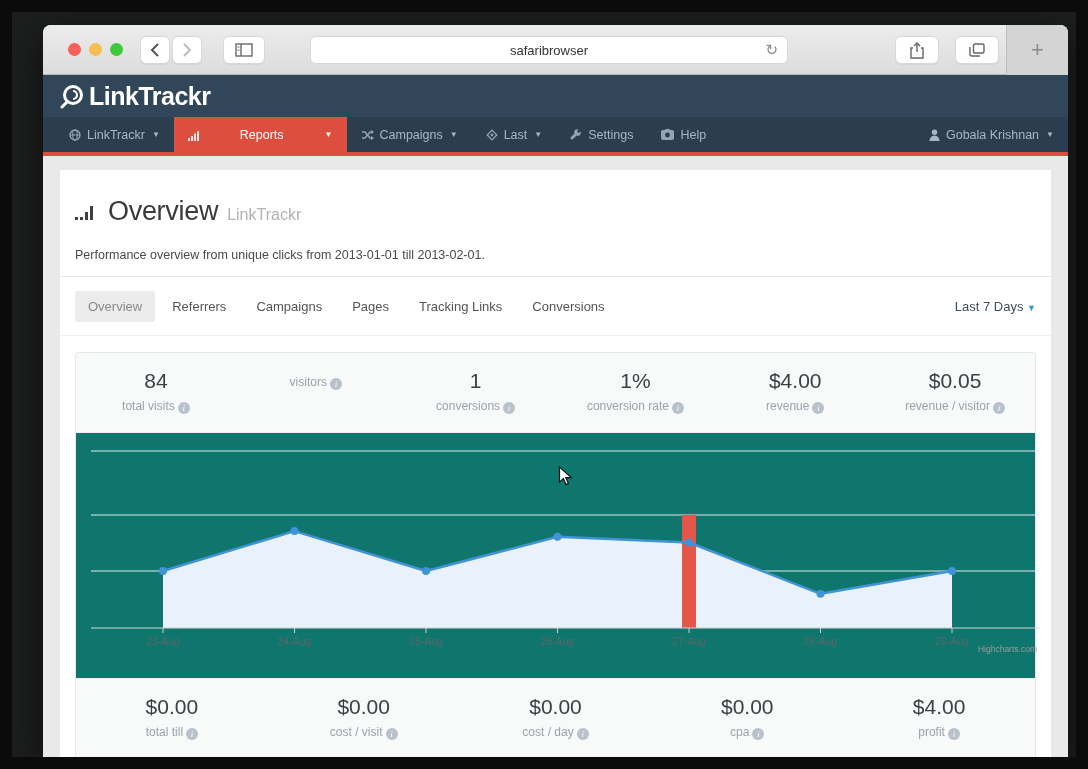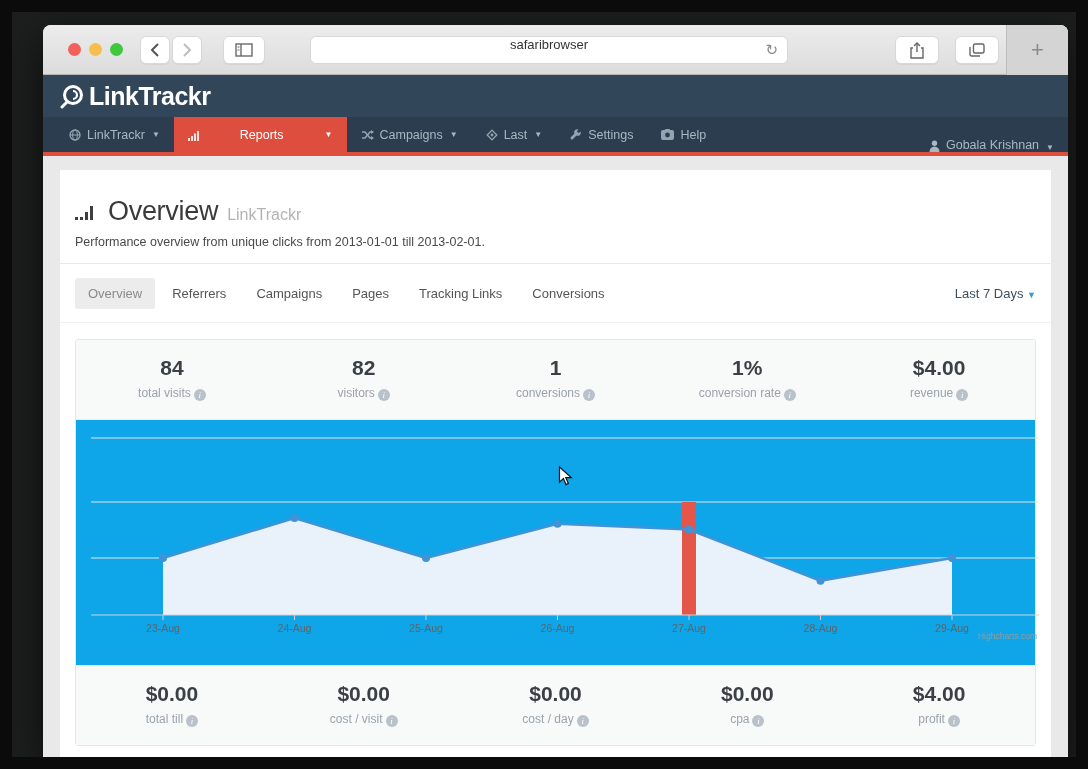--- a/index.html
+++ b/index.html
@@ -15,68 +15,68 @@
              border-bottom:1px solid #b6b6b6; }
   .traffic { position:absolute; top:18px; left:25px; display:flex; gap:8px; }
   .light { width:13px; height:13px; border-radius:50%; }
   .tb-btn { position:absolute; top:11px; height:28px; background:#fff; border:1px solid #d8d8d8;
             border-radius:6px; display:flex; align-items:center; justify-content:center;
             color:#5f5f5f; box-shadow:0 1px 1px rgba(0,0,0,.05); cursor:default; }
   .nav-group { left:97px; width:30px; }
   .nav-group2 { left:129px; width:30px; color:#b9b9b9; }
   .sidebar-btn { left:180px; width:42px; }
   .addr { position:absolute; top:11px; left:267px; width:478px; height:28px; background:#fff;
-          border:1px solid #d8d8d8; border-radius:6px; display:flex; 
+          border:1px solid #d8d8d8; border-radius:6px; display:flex; align-items:center;
           justify-content:center; font-size:13px; color:#333; }
   .addr .reload { position:absolute; right:9px; top:4px; color:#8b8b8b; font-size:15px; }
   .share-btn { left:852px; width:44px; }
   .tabs-btn { left:912px; width:44px; }
   .newtab { position:absolute; right:0; top:0; width:62px; height:50px; background:#d4d4d4;
             border-left:1px solid #bdbdbd; display:flex; align-items:center; justify-content:center;
             color:#8a8a8a; font-size:22px; font-weight:300; }
 
   
   .app-header { height:42px; background:#32465a; display:flex; align-items:center; padding:0 16px; }
   .logo { display:flex; align-items:center; gap:4px; color:#fff; font-size:25px; font-weight:bold;
           letter-spacing:-0.5px; }
   .main-nav { height:39px; background:#2b3d4f; border-bottom:4px solid #dd4e3e;
               display:flex; align-items:stretch; padding-left:12px; position:relative; }
   .nav-item { display:flex; align-items:center; gap:6px; padding:0 14px; color:#a9b7c3;
               font-size:12.5px; cursor:pointer; }
   .nav-item svg { opacity:.85; }
   .nav-item.active { background:#dd4e3e; color:#fff;gap:40px; }
   .nav-caret { font-size:8px; margin-left:1px; }
-  .nav-user { position:absolute; right:14px; top:0; bottom:0; display:flex; align-items:flex-end;
+  .nav-user { position:absolute; right:14px; top:0; bottom:0; display:flex; align-items:center;
               gap:6px; color:#a9b7c3; font-size:12.5px; cursor:pointer; }
 
   
   .viewport { background:#e9e9e9; height:100%; }
   .card { background:#fff; margin:14px 17px 0; height:664px; }
   .title-block { padding:26px 15px 14px; border-bottom:1px solid #e8e8e8; }
   .title-row { display:flex; align-items:baseline; gap:9px; }
   .page-title { font-size:27px; color:#3a3a3a; font-weight:400; letter-spacing:-0.3px; }
   .title-suffix { font-size:16px; color:#b3b3b3; }
-  .subtitle { font-size:12.5px; color:#4a4a4a; margin-top:8px; }
+  .subtitle { font-size:12.5px; color:#4a4a4a; margin-top:21px; }
   .tabs-row { display:flex; align-items:center; padding:14px 15px 13px; border-bottom:1px solid #efefef; }
   .tab { font-size:13px; color:#555; padding:8px 13px; margin-right:4px; border-radius:3px; cursor:pointer; }
   .tab.active { background:#ececec; color:#8a8a8a; }
   .date-filter { margin-left:auto; font-size:13px; color:#3d4f5d; cursor:pointer; }
   .date-filter .caret { color:#3b97d3; font-size:9px; }
 
   .stats-card { margin:16px 15px 0; border:1px solid #e4e7e9; border-radius:3px; }
   .stat-row { display:flex; background:#f8f9f9; }
   .stat-row.top { border-bottom:1px solid #eceeef; border-radius:3px 3px 0 0; }
-  .stat-row.bottom { border-top:1px solid #eceeef;justify-content:flex-end; }
+  .stat-row.bottom { border-top:1px solid #eceeef; }
   .stat { flex:1; text-align:center; padding:16px 0 18px; }
-  .stat-value { font-size:21px; color:#3b4045; font-weight:700; }
+  .stat-value { font-size:21px; color:#3b4045; font-weight:400; }
   .stat-label { font-size:12px; color:#9aa3ab; margin-top:6px; }
   .info-icon { display:inline-block; width:12px; height:12px; line-height:12px; border-radius:50%;
                background:#b9c2ca; color:#fff; font-size:9px; font-style:italic;
                font-family:"Liberation Serif", serif; text-align:center; vertical-align:-1px; margin-left:3px; }
-  .chart-wrap { background:#0ea5e9; padding:5px 15px 18px; }
+  .chart-wrap { background:#0f766e; padding:5px 15px 18px; }
 
   .cursor { position:absolute; left:558px; top:466px; z-index:40; pointer-events:none; }
 </style>
 </head>
 <body>
 
 <div class="window">
 
   <div class="toolbar">
     <div class="traffic">
@@ -229,34 +229,37 @@
       </div>
 
       <div class="stats-card">
 
         <div class="stat-row top">
           <div class="stat">
             <div class="stat-value">84</div>
             <div class="stat-label"><span>total visits</span><span class="info-icon">i</span></div>
           </div>
           <div class="stat">
-            <div class="stat-value">82</div>
             <div class="stat-label"><span>visitors</span><span class="info-icon">i</span></div>
           </div>
           <div class="stat">
             <div class="stat-value">1</div>
             <div class="stat-label"><span>conversions</span><span class="info-icon">i</span></div>
           </div>
           <div class="stat">
             <div class="stat-value">1%</div>
             <div class="stat-label"><span>conversion rate</span><span class="info-icon">i</span></div>
           </div>
           <div class="stat">
             <div class="stat-value">$4.00</div>
             <div class="stat-label"><span>revenue</span><span class="info-icon">i</span></div>
+          </div>
+          <div class="stat">
+            <div class="stat-value">$0.05</div>
+            <div class="stat-label"><span>revenue / visitor</span><span class="info-icon">i</span></div>
           </div>
         </div>
 
         <div class="chart-wrap">
           <svg id="chart-svg" width="948" height="218" viewBox="0 0 948 218">
               <line x1="0" x2="948" y1="13" y2="13" stroke="#e7e7e7" stroke-width="1"></line>
               <line x1="0" x2="948" y1="77" y2="77" stroke="#e7e7e7" stroke-width="1"></line>
               <line x1="0" x2="948" y1="133" y2="133" stroke="#e7e7e7" stroke-width="1"></line>
               <path d="M72,133 L203.5,93.1 L335,133 L466.5,98.8 L598,104.5 L729.5,155.8 L861,133 L861,190 L72,190 Z" fill="#e9f2fa" stroke="none"></path>
               <rect x="591" y="77" width="14" height="113" fill="#e4554a"></rect>

